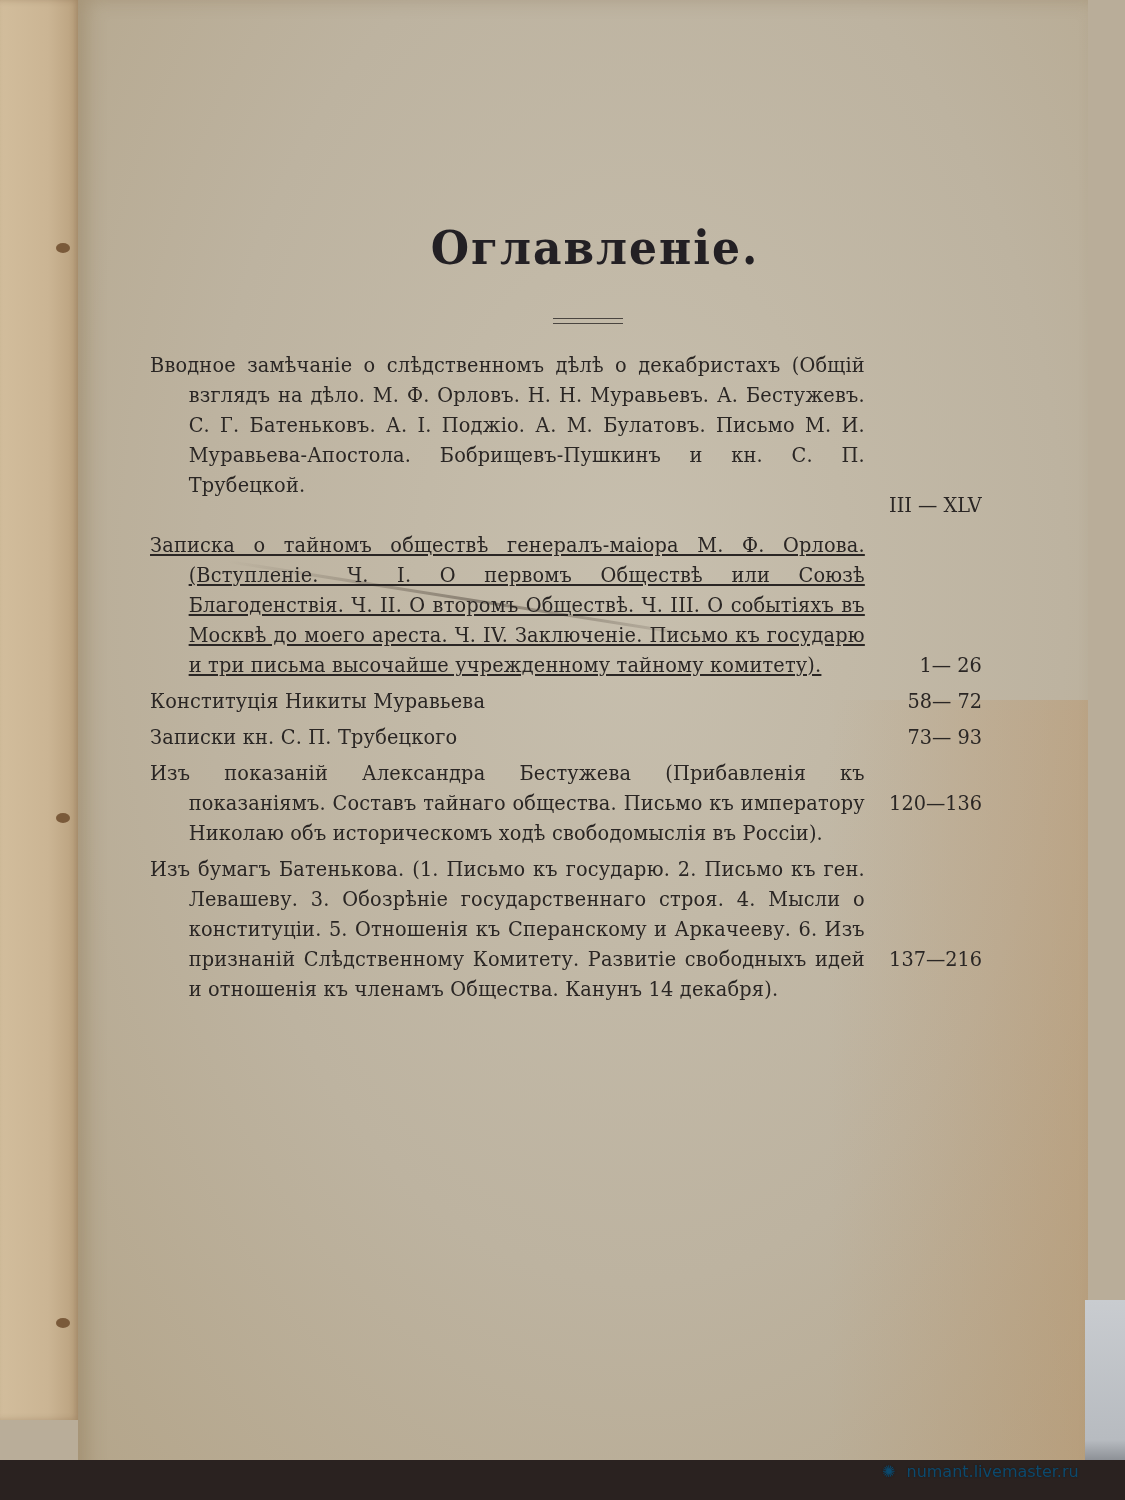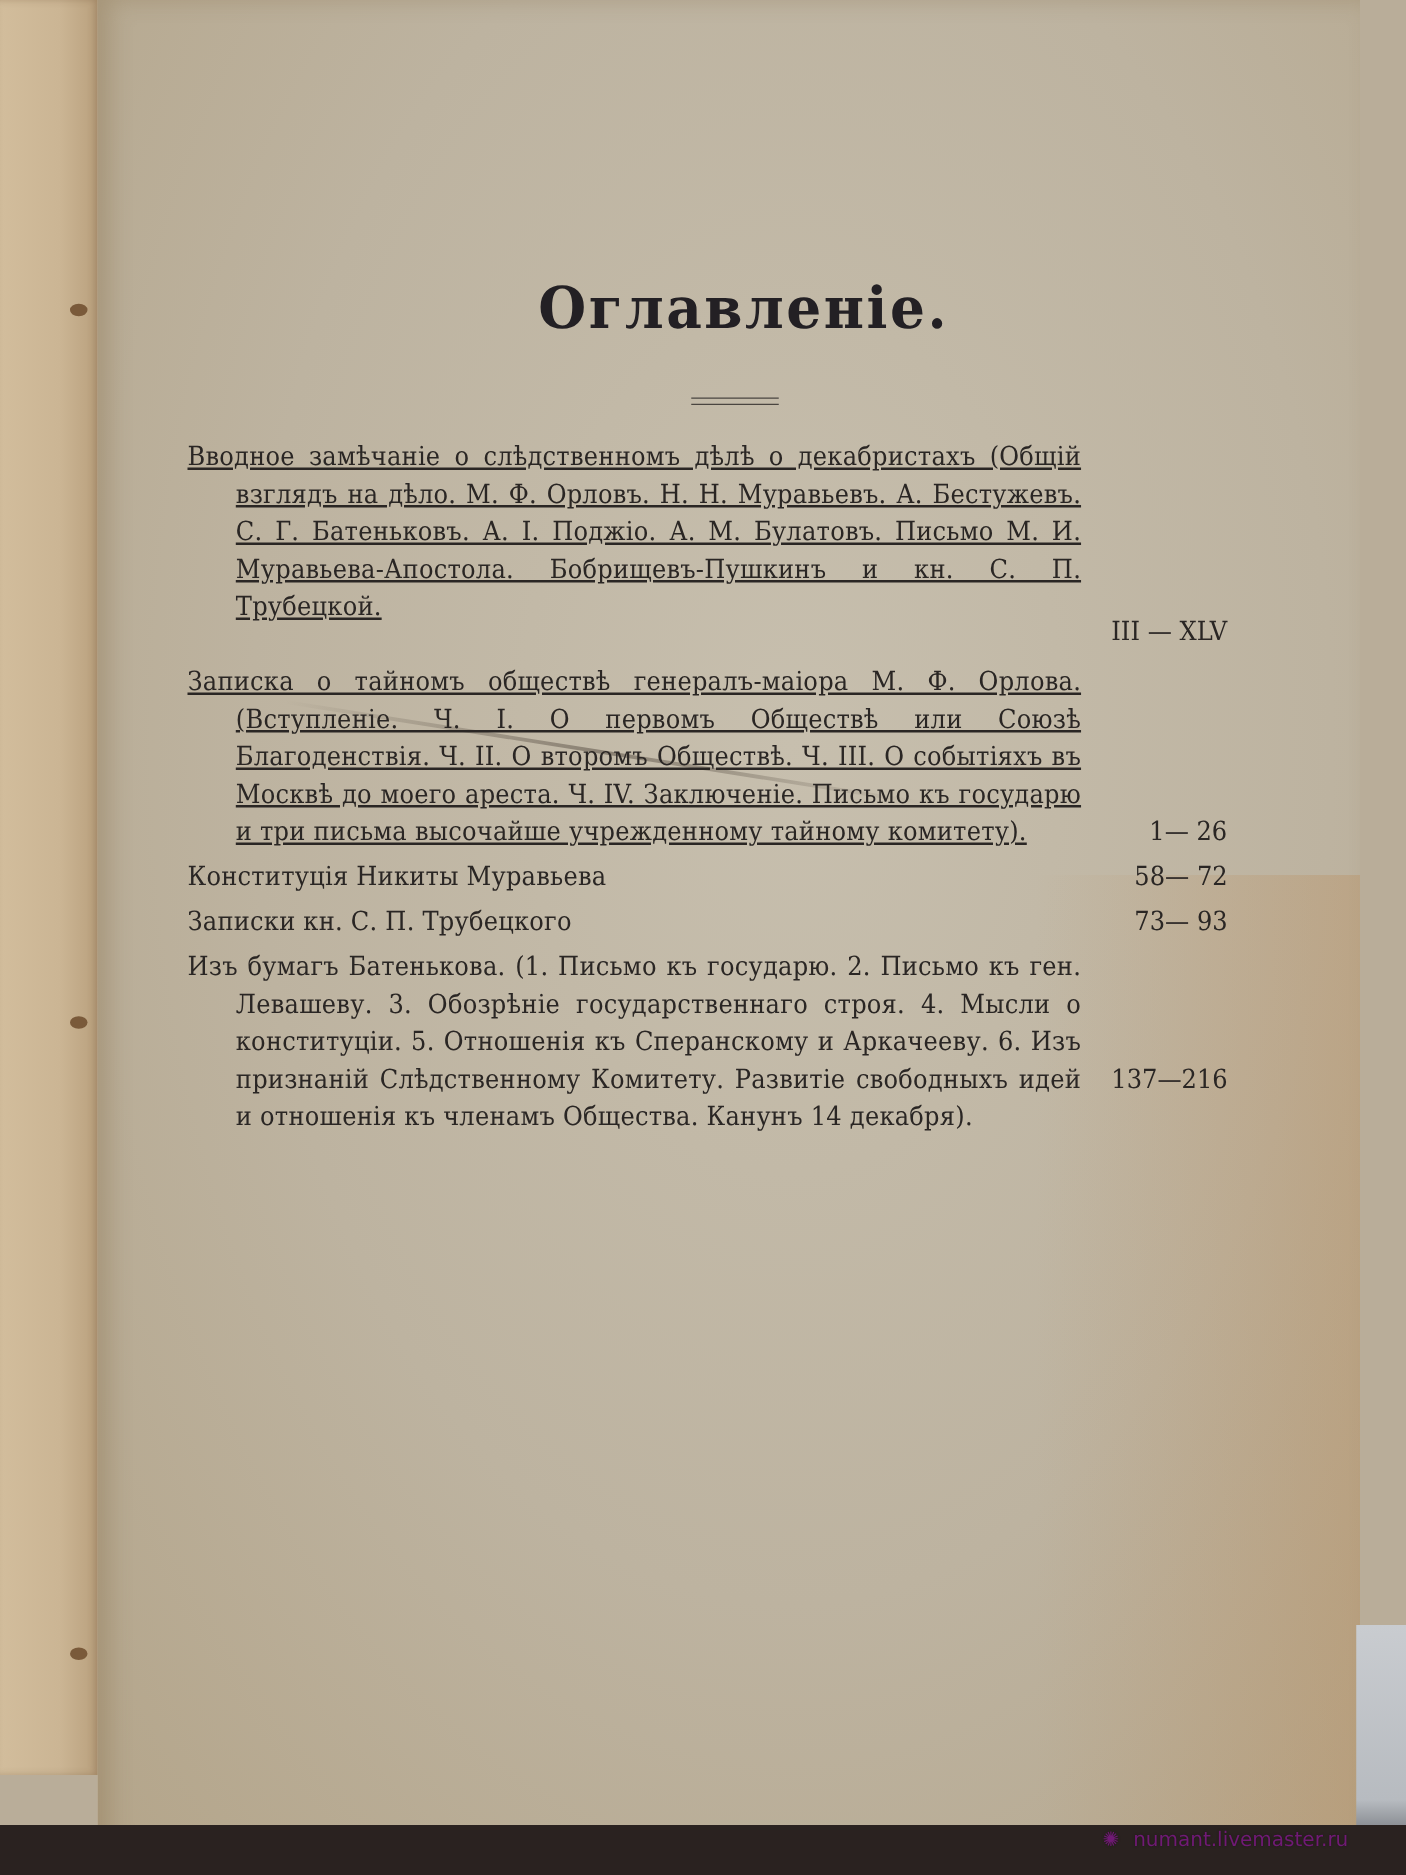--- a/index.html
+++ b/index.html
@@ -106,21 +106,21 @@
       font-size: 21px;
       white-space: nowrap;
       transform: scaleX(0.92);
       transform-origin: right;
     }
     .watermark {
       position: absolute;
       left: 882px; top: 1462px;
       font-family: "DejaVu Sans", sans-serif;
       font-size: 16px;
-      color: #701a75;
+      color: #0c4a6e;
       text-shadow: 0 0 2px rgba(0,0,0,0.35);
       white-space: nowrap;
       text-align: right;
     }
     .watermark .wm-icon {
       font-size: 16px;
       margin-right: 6px;
     }
     .crease {
       position: absolute;
@@ -141,37 +141,41 @@
 </div>
 
 <div class="page">
   <div class="crease"></div>
 </div>
 
 <div class="title">Оглавленіе.</div>
 <div class="title-rule"></div>
 
 <div class="toc">
-  <div class="entry" style="margin-bottom:6px;text-decoration:underline;">
+  <div class="entry" style="margin-bottom:6px;">
     <span class="entry-text">Вводное замѣчаніе о слѣдственномъ дѣлѣ о декабристахъ (Общій взглядъ на дѣло. М. Ф. Орловъ. Н. Н. Муравьевъ. А. Бестужевъ. С. Г. Батеньковъ. А. І. Поджіо. А. М. Булатовъ. Письмо М. И. Муравьева-Апостола. Бобрищевъ-Пушкинъ и кн. С. П. Трубецкой.</span>
     <span class="entry-pages" style="bottom:-20px;">III — XLV</span>
   </div>
   <div class="entry" style="margin-top:30px;text-decoration:underline;">
     <span class="entry-text">Записка о тайномъ обществѣ генералъ-маіора М. Ф. Орлова. (Вступленіе. Ч. I. О первомъ Обществѣ или Союзѣ Благоденствія. Ч. II. О второмъ Обществѣ. Ч. III. О событіяхъ въ Москвѣ до моего ареста. Ч. IV. Заключеніе. Письмо къ государю и три письма высочайше учрежденному тайному комитету).</span>
     <span class="entry-pages">1— 26</span>
   </div>
   <div class="entry">
     <span class="entry-text">Конституція Никиты Муравьева</span>
     <span class="entry-pages">58— 72</span>
   </div>
   <div class="entry">
     <span class="entry-text">Записки кн. С. П. Трубецкого</span>
     <span class="entry-pages">73— 93</span>
   </div>
   <div class="entry">
+    <span class="entry-text">Изъ показаній Александра Бестужева (Прибавленія къ показаніямъ. Составъ тайнаго общества. Письмо къ императору Николаю объ историческомъ ходѣ свободомыслія въ Россіи).</span>
+    <span class="entry-pages" style="bottom:30px;">120—136</span>
+  </div>
+  <div class="entry">
     <span class="entry-text">Изъ бумагъ Батенькова. (1. Письмо къ государю. 2. Письмо къ ген. Левашеву. 3. Обозрѣніе государственнаго строя. 4. Мысли о конституціи. 5. Отношенія къ Сперанскому и Аркачееву. 6. Изъ признаній Слѣдственному Комитету. Развитіе свободныхъ идей и отношенія къ членамъ Общества. Канунъ 14 декабря).</span>
     <span class="entry-pages" style="bottom:30px;">137—216</span>
   </div>
 </div>
 
 <div class="right-strip"></div>
 <div class="bottom-dark"></div>
 
 <div class="watermark">
   <span class="wm-icon">✺</span>

